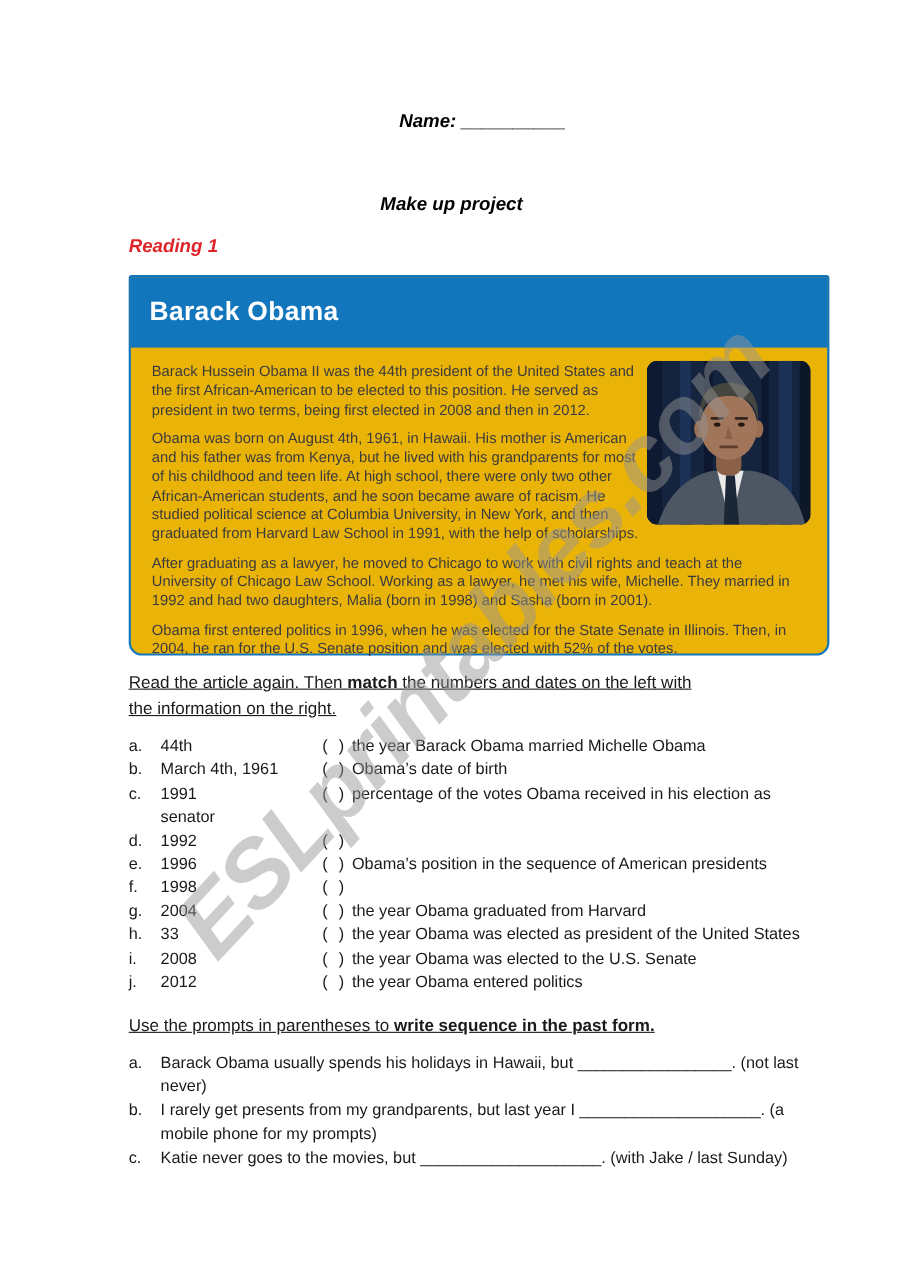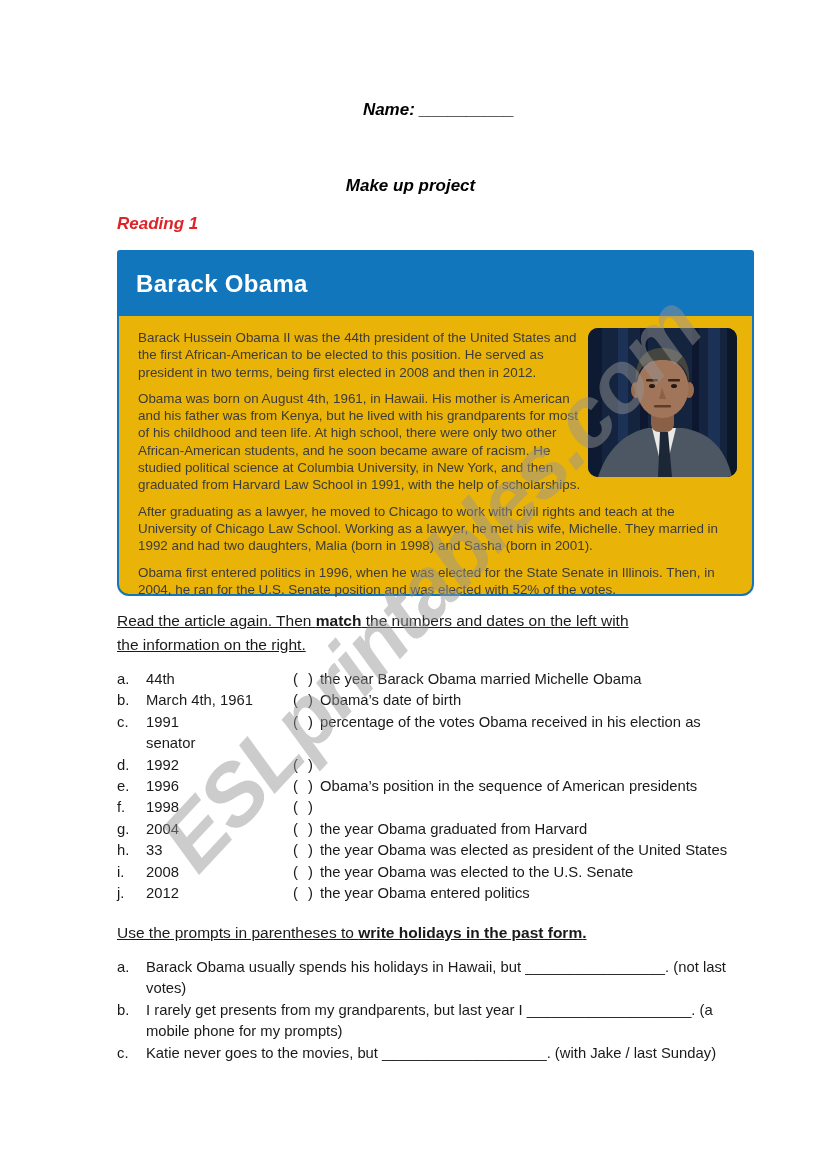--- a/index.html
+++ b/index.html
@@ -202,28 +202,28 @@
         <span class="m-value">2012</span>
         <span class="m-po">(</span>
         <span class="m-pc">)</span>
         <span class="m-text">the year Obama entered politics</span>
       </div>
   </div>
 </div>
 
 <div class="writing">
   <div class="instruction">
-    <span class="uline"><span>Use the prompts in parentheses to </span><span class="bold">write holidays in the past form</span><span class="bold">.</span></span>
+    <span class="uline"><span>Use the prompts in parentheses to </span><span class="bold">write sequence in the past form</span><span class="bold">.</span></span>
   </div>
   <div class="w-list">
     <div class="w-item">
       <span class="w-letter">a.</span>
       <div>
         <div class="w-line">Barack Obama usually spends his holidays in Hawaii, but _________________. (not last</div>
-        <div class="w-line">votes)</div>
+        <div class="w-line">never)</div>
       </div>
     </div>
     <div class="w-item">
       <span class="w-letter">b.</span>
       <div>
         <div class="w-line">I rarely get presents from my grandparents, but last year I ____________________. (a</div>
         <div class="w-line">mobile phone for my prompts)</div>
       </div>
     </div>
     <div class="w-item">

